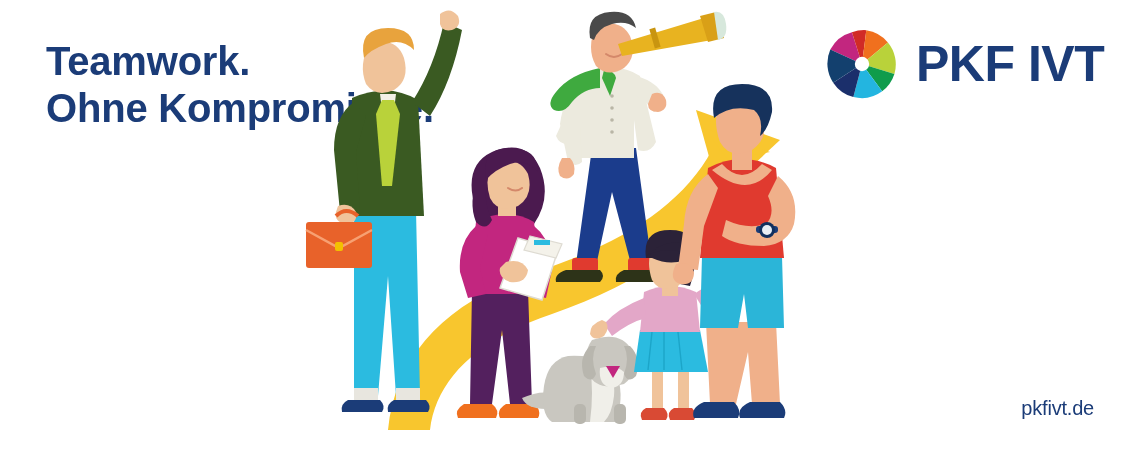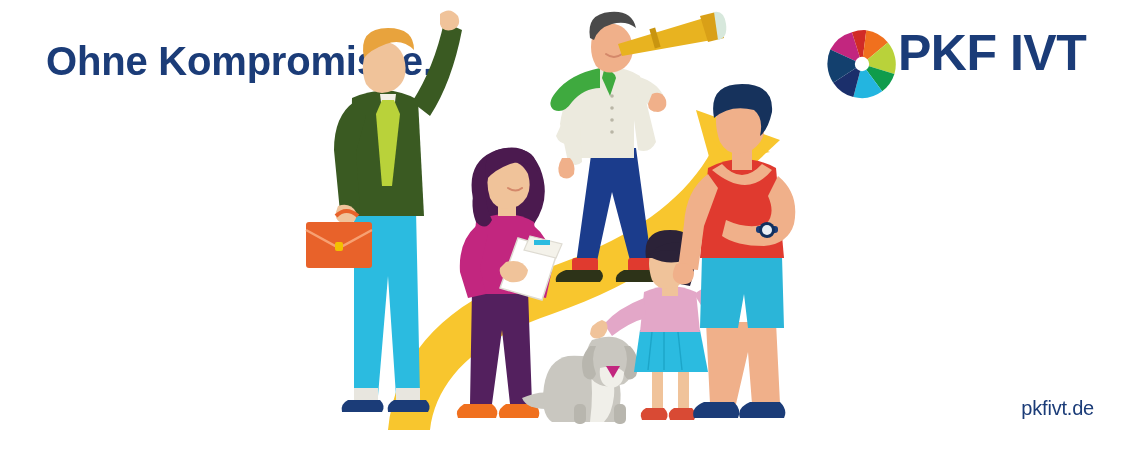--- a/index.html
+++ b/index.html
@@ -17,21 +17,21 @@
     font-weight:700;
     font-size:40px;
     letter-spacing:-0.2px;
     color:#1b3c78;
     white-space:nowrap;
   }
   #headline .line{display:block;}
   
   #logo{
     position:absolute;left:826px;top:28px;
-    display:flex;align-items:flex-start;
+    display:flex;align-items:center;gap:18px;
   }
   #logo-mark{width:72px;height:72px;display:block;}
   #logo-word{
     font-size:50px;font-weight:700;color:#1b3c78;
     letter-spacing:-0.5px;line-height:1;white-space:nowrap;
   }
   
   #site-url{
     position:absolute;right:46px;bottom:36px;
     font-size:20px;color:#1b3c78;letter-spacing:-0.2px;
@@ -43,20 +43,21 @@
     width:540px;height:456px;
   }
   #illustration svg{display:block;width:100%;height:100%;}
 </style>
 </head>
 <body>
 
 <div id="banner">
 
   <div id="headline">
+    <span class="line">Teamwork.</span>
     <span class="line">Ohne Kompromisse.</span>
   </div>
 
   <div id="logo">
     <span>
       <svg id="logo-mark" viewBox="0 0 100 100" aria-hidden="true">
         <g transform="translate(50,50)">
 
           <path d="M0,0 L-44,-20 A48,48 0 0 1 -14,-44 Z" fill="#c2267f"></path>
           <path d="M0,0 L-14,-44 A48,48 0 0 1 6,-47 Z" fill="#d12b26"></path>

